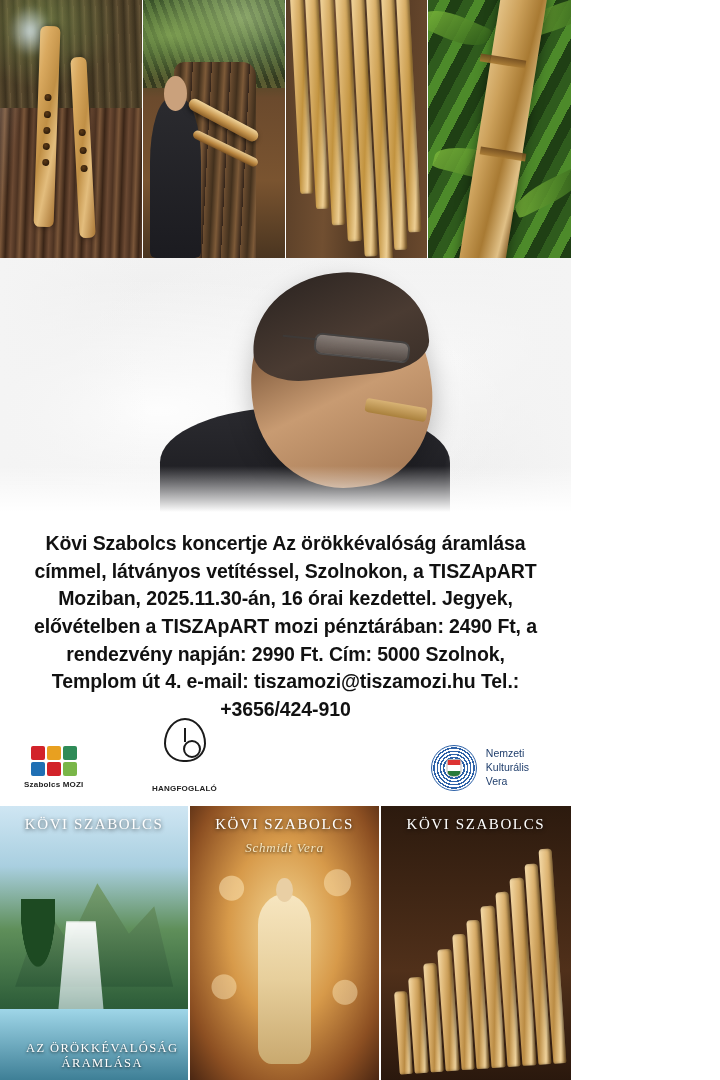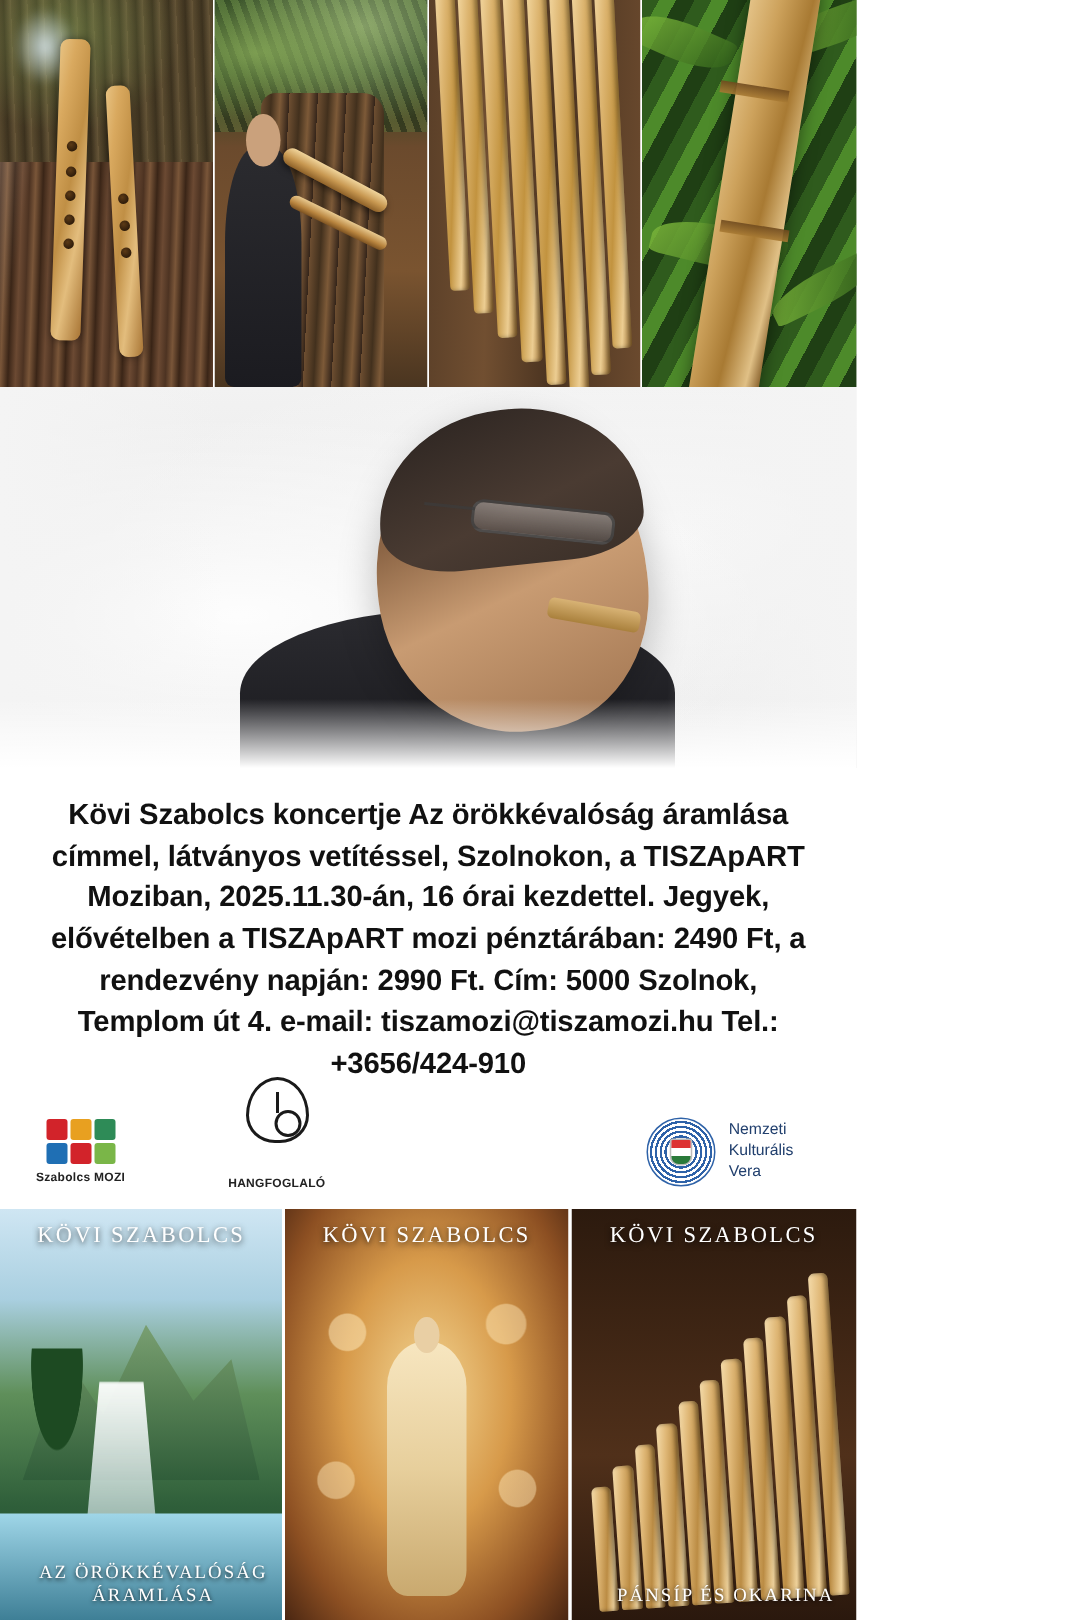--- a/index.html
+++ b/index.html
@@ -561,36 +561,36 @@
       <div class="album-artist">KÖVI SZABOLCS</div>
       <div class="album-title">AZ ÖRÖKKÉVALÓSÁG ÁRAMLÁSA</div>
     </div>
 
     <div class="album">
       <div class="al2">
         <div class="rings"></div>
         <div class="figure"></div>
       </div>
       <div class="album-artist">KÖVI SZABOLCS</div>
+      <div class="album-sub">Schmidt Vera</div>
     </div>
 
     <div class="album">
       <div class="al3">
         <div class="panrow">
           <div class="pipe3" style="height:38%"></div>
           <div class="pipe3" style="height:44%"></div>
           <div class="pipe3" style="height:50%"></div>
           <div class="pipe3" style="height:56%"></div>
           <div class="pipe3" style="height:62%"></div>
           <div class="pipe3" style="height:68%"></div>
           <div class="pipe3" style="height:74%"></div>
           <div class="pipe3" style="height:80%"></div>
           <div class="pipe3" style="height:86%"></div>
           <div class="pipe3" style="height:92%"></div>
           <div class="pipe3" style="height:98%"></div>
         </div>
       </div>
       <div class="album-artist">KÖVI SZABOLCS</div>
-      <div class="album-title">PÁNSÍP ÉS OKARINA</div>
     </div>
   </div>
 
 </div>
 
 </body></html>

